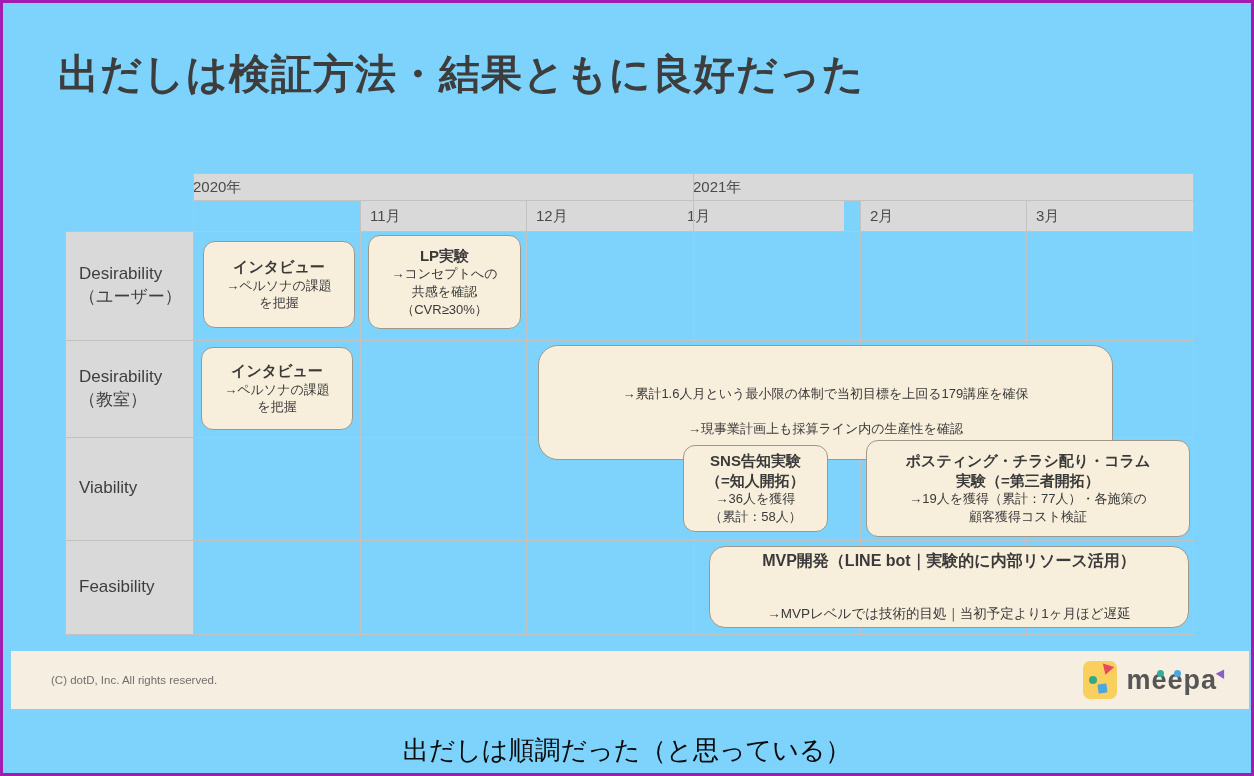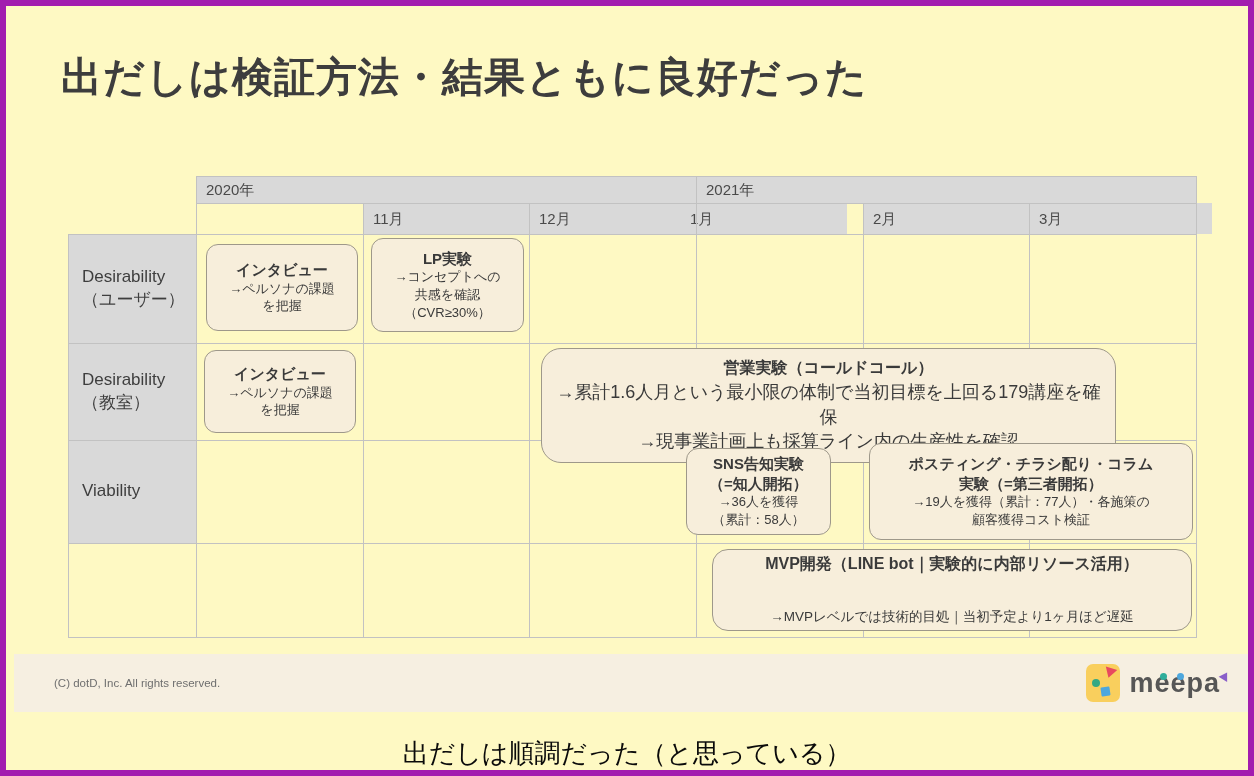--- a/index.html
+++ b/index.html
@@ -1,53 +1,53 @@
 <!DOCTYPE html>
 <html><head>
 <meta charset="utf-8">
 <style>
   html,body{margin:0;padding:0;background:#ffffff;}
   .page{
-    position:relative;width:1254px;height:776px;background:#fef9c3;
+    position:relative;width:1254px;height:776px;background:#7dd3fc;
     font-family:"Liberation Sans","DejaVu Sans",sans-serif;
-    border:6px solid #a21caf;box-sizing:border-box;overflow:hidden;
+    border:3px solid #a21caf;box-sizing:border-box;overflow:hidden;
   }
   .slide{position:absolute;inset:0;}
   .title{
     position:absolute;left:55px;top:44px;margin:0;
     font-size:41px;font-weight:700;color:#3d3d3d;letter-spacing:1px;white-space:nowrap;
   }
   
   .table{position:absolute;left:62px;top:170px;width:1128px;height:461px;}
   .cell{position:absolute;background:#d9d9d9;box-sizing:border-box;color:#4a4a4a;}
-  .yearcell{height:27px;font-size:15px;line-height:27px;padding-left:10px;}
+  .yearcell{height:27px;font-size:15px;line-height:27px;}
   .y2020{left:128px;top:0;width:500px;}
   .y2021{left:628px;top:0;width:500px;}
   .monthcell{top:27px;height:31px;font-size:15px;line-height:31px;padding-left:10px;}
   .m0{left:128px;width:167px;} .m1{left:295px;width:166px;} .m2{left:461px;width:167px;}
-  .m3{left:612px;width:167px;} .m4{left:795px;width:166px;} .m5{left:961px;width:183px;}
+  .m3{left:612px;width:167px;} .m4{left:795px;width:166px;} .m5{left:961px;width:167px;}
   .labelcell{left:0;width:128px;display:flex;flex-direction:column;justify-content:center;
     padding-left:14px;font-size:17px;color:#3e3e3e;line-height:1.35;}
   .r0{top:58px;height:109px;} .r1{top:167px;height:97px;}
   .r2{top:264px;height:103px;} .r3{top:367px;height:94px;}
   .gl{position:absolute;background:#c2c2c2;z-index:1;}
   
   .box{
     position:absolute;background:#f7eedb;border:1px solid #9e988a;border-radius:12px;
     display:flex;flex-direction:column;justify-content:center;align-items:center;
     text-align:center;padding:4px 6px;box-sizing:border-box;color:#3a3a3a;z-index:5;
   }
   .bt{font-weight:700;font-size:15px;line-height:1.3;}
   .bl{font-size:13px;line-height:1.35;}
   .box-interview-user{left:200px;top:238px;width:152px;height:87px;}
   .box-lp{left:365px;top:232px;width:153px;height:94px;}
   .box-interview-class{left:198px;top:344px;width:152px;height:83px;}
   .box-sales{left:535px;top:342px;width:575px;height:115px;border-radius:20px;}
   .box-sales .bt{font-size:16px;margin-bottom:2px;}
-  .box-sales .bl{font-size:18px;}
+  .box-sales .bl{font-size:13px;margin-top:17px;}
   .box-sns{left:680px;top:442px;width:145px;height:87px;padding:2px 4px;}
   .box-sns .bl{font-size:13px;}
   .box-posting{left:863px;top:437px;width:324px;height:97px;}
   .box-mvp{left:706px;top:543px;width:480px;height:82px;border-radius:16px;justify-content:space-between;}
   .box-mvp .bt{font-size:16px;margin-bottom:2px;}
   .box-mvp .bl{font-size:13.5px;}
   
   .footer{position:absolute;left:8px;top:648px;width:1238px;height:58px;background:#f6efe1;}
   .copyright{position:absolute;left:40px;top:0;height:58px;line-height:58px;
     font-size:11.5px;color:#6f6f6f;}
@@ -92,40 +92,42 @@
         <span>Desirability</span>
         <span>（ユーザー）</span>
       </div>
       <div class="cell labelcell r1">
         <span>Desirability</span>
         <span>（教室）</span>
       </div>
       <div class="cell labelcell r2">
         <span>Viability</span>
       </div>
+      <div class="cell labelcell r3">
+        <span>Feasibility</span>
+      </div>
 
       <div class="gl" style="left:128px;top:0;width:1001px;height:1px;"></div>
       <div class="gl" style="left:128px;top:27px;width:1001px;height:1px;"></div>
       <div class="gl" style="left:0;top:58px;width:1129px;height:1px;"></div>
       <div class="gl" style="left:0;top:167px;width:1129px;height:1px;"></div>
       <div class="gl" style="left:0;top:264px;width:1129px;height:1px;"></div>
       <div class="gl" style="left:0;top:367px;width:1129px;height:1px;"></div>
       <div class="gl" style="left:0;top:461px;width:1129px;height:1px;"></div>
       <div class="gl" style="left:0;top:58px;width:1px;height:403px;"></div>
       <div class="gl" style="left:128px;top:0;width:1px;height:461px;"></div>
       <div class="gl" style="left:295px;top:27px;width:1px;height:434px;"></div>
       <div class="gl" style="left:461px;top:27px;width:1px;height:434px;"></div>
       <div class="gl" style="left:628px;top:0;width:1px;height:461px;"></div>
       <div class="gl" style="left:795px;top:27px;width:1px;height:434px;"></div>
       <div class="gl" style="left:961px;top:27px;width:1px;height:434px;"></div>
       <div class="gl" style="left:1128px;top:0;width:1px;height:461px;"></div>
     </div>
 
     <div class="box box-sales">
-      <div class="bt">営業実験（コールドコール）</div>
       <div class="bl">→累計1.6人月という最小限の体制で当初目標を上回る179講座を確保</div>
       <div class="bl">→現事業計画上も採算ライン内の生産性を確認</div>
     </div>
 
     <div class="box box-interview-user">
       <div class="bt">インタビュー</div>
       <div class="bl">→ペルソナの課題</div>
       <div class="bl">を把握</div>
     </div>
 

